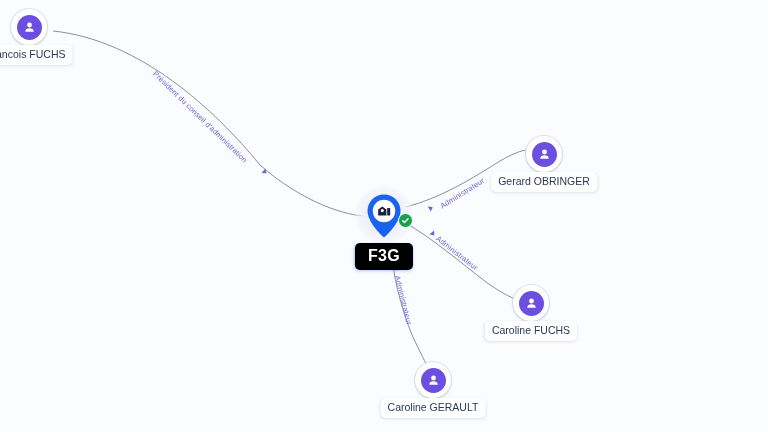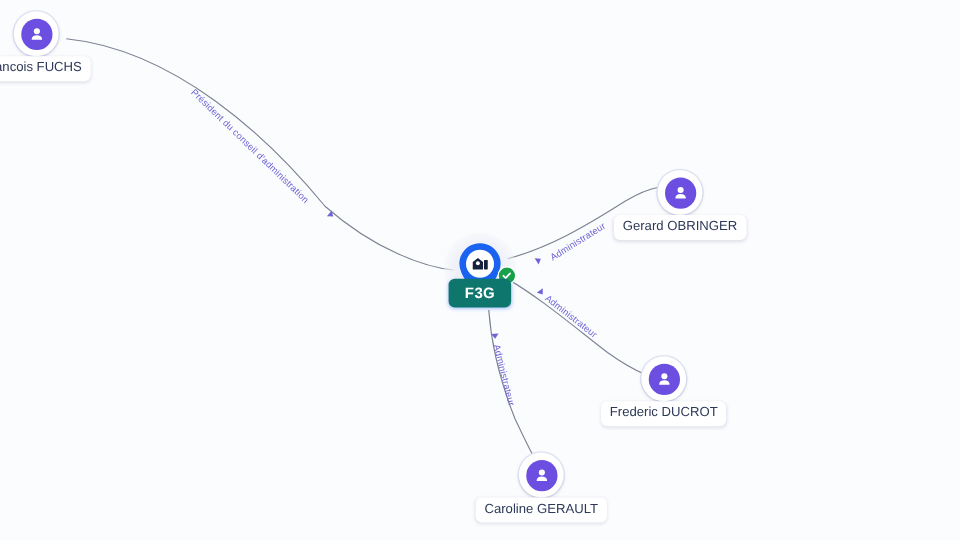--- a/index.html
+++ b/index.html
@@ -99,27 +99,27 @@
     border-radius: 50%;
     background: #18a04a;
     border: 1.6px solid #ffffff;
     display: flex;
     align-items: center;
     justify-content: center;
     box-sizing: border-box;
   }
   .company-label {
     position: absolute;
-    top: 8px;
+    top: 28px;
     left: 50%;
     transform: translateX(-50%);
     white-space: nowrap;
-    background: #0f766e;
+    background: #000000;
     color: #ffffff;
-    font-size: 12px;
+    font-size: 16px;
     font-weight: 700;
     letter-spacing: 0.3px;
     line-height: 1;
     padding: 5px 13px 6px 13px;
     border-radius: 5px;
     box-shadow: 0 1px 3px rgba(26,99,240,0.35);
   }
 
   
   .edge-label {
@@ -189,21 +189,21 @@
       </div>
       <div class="person-node" style="left: 531px; top: 303px;">
         <div class="person-avatar">
           <div class="disc" style="background: rgb(108, 79, 224);">
             <svg width="15" height="15" viewBox="0 0 24 24" fill="#ffffff">
               <circle cx="12" cy="8" r="3.9"></circle>
               <path d="M12 13.2c-3.9 0-6.6 2.1-6.6 4.5v1.1h13.2v-1.1c0-2.4-2.7-4.5-6.6-4.5z"></path>
             </svg>
           </div>
         </div>
-        <div class="person-label">Frederic DUCROT</div>
+        <div class="person-label">Caroline FUCHS</div>
       </div>
       <div class="person-node" style="left: 433px; top: 380px;">
         <div class="person-avatar">
           <div class="disc" style="background: rgb(108, 79, 224);">
             <svg width="15" height="15" viewBox="0 0 24 24" fill="#ffffff">
               <circle cx="12" cy="8" r="3.9"></circle>
               <path d="M12 13.2c-3.9 0-6.6 2.1-6.6 4.5v1.1h13.2v-1.1c0-2.4-2.7-4.5-6.6-4.5z"></path>
             </svg>
           </div>
         </div>

